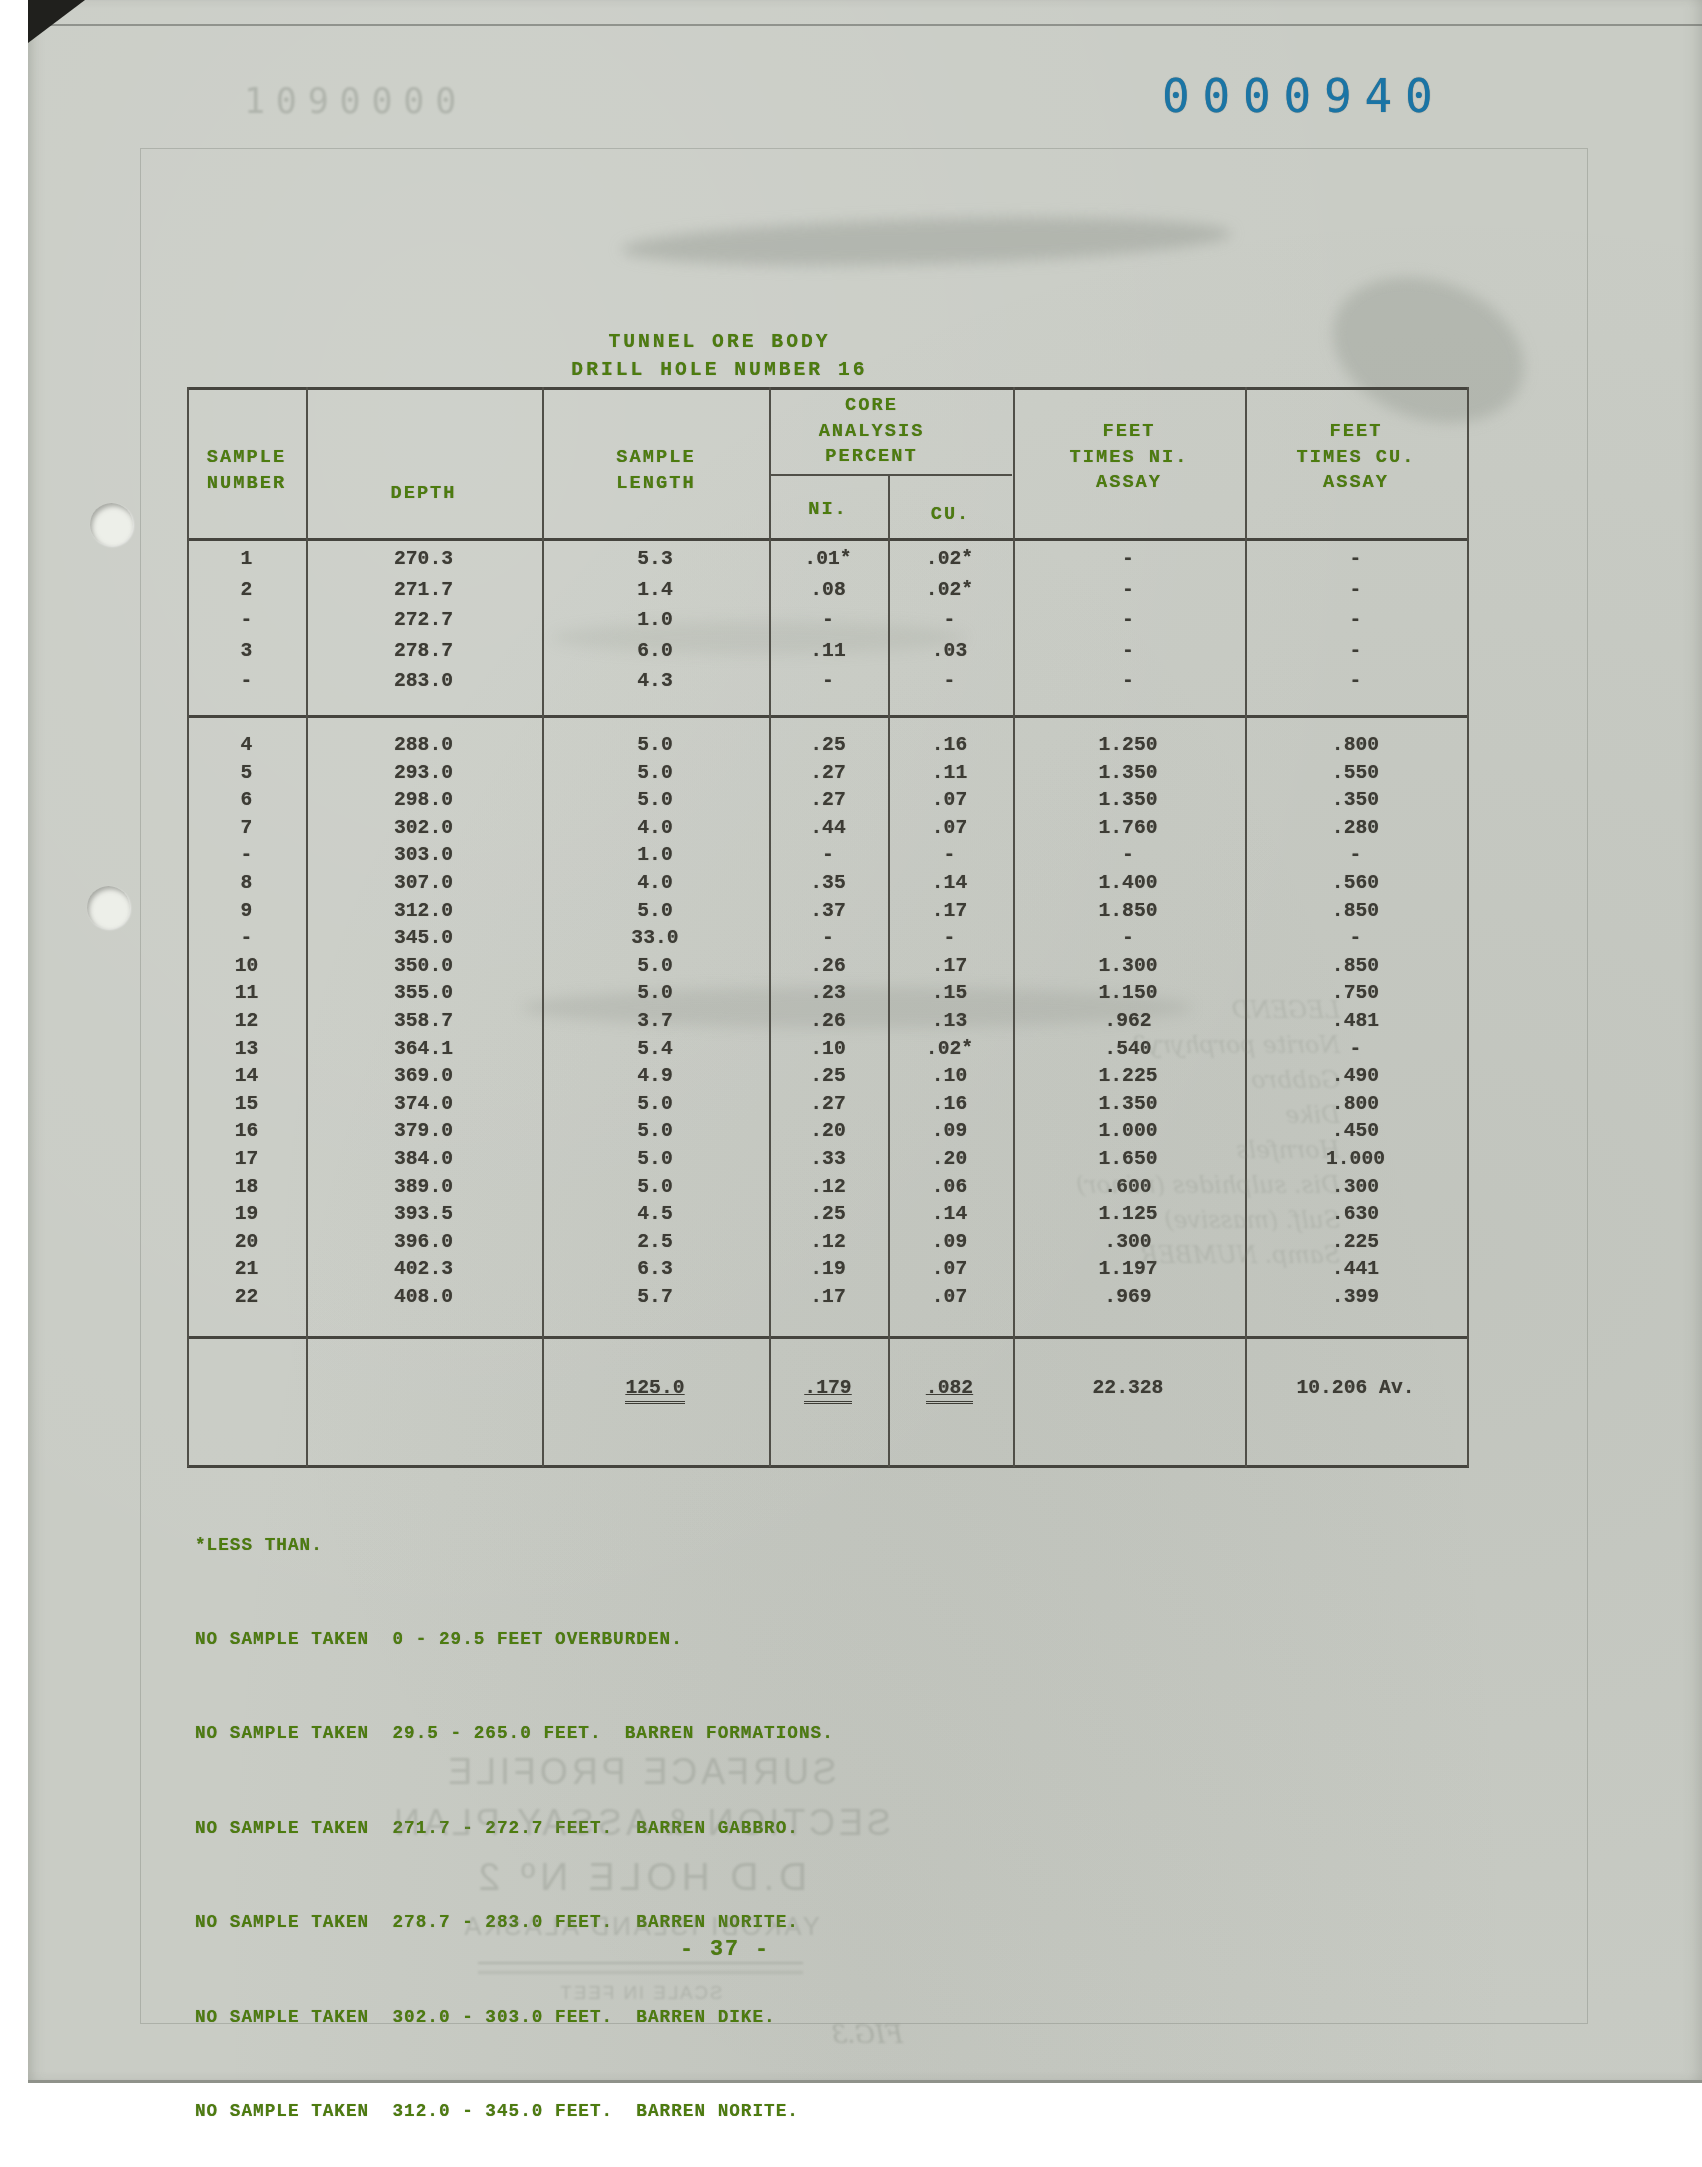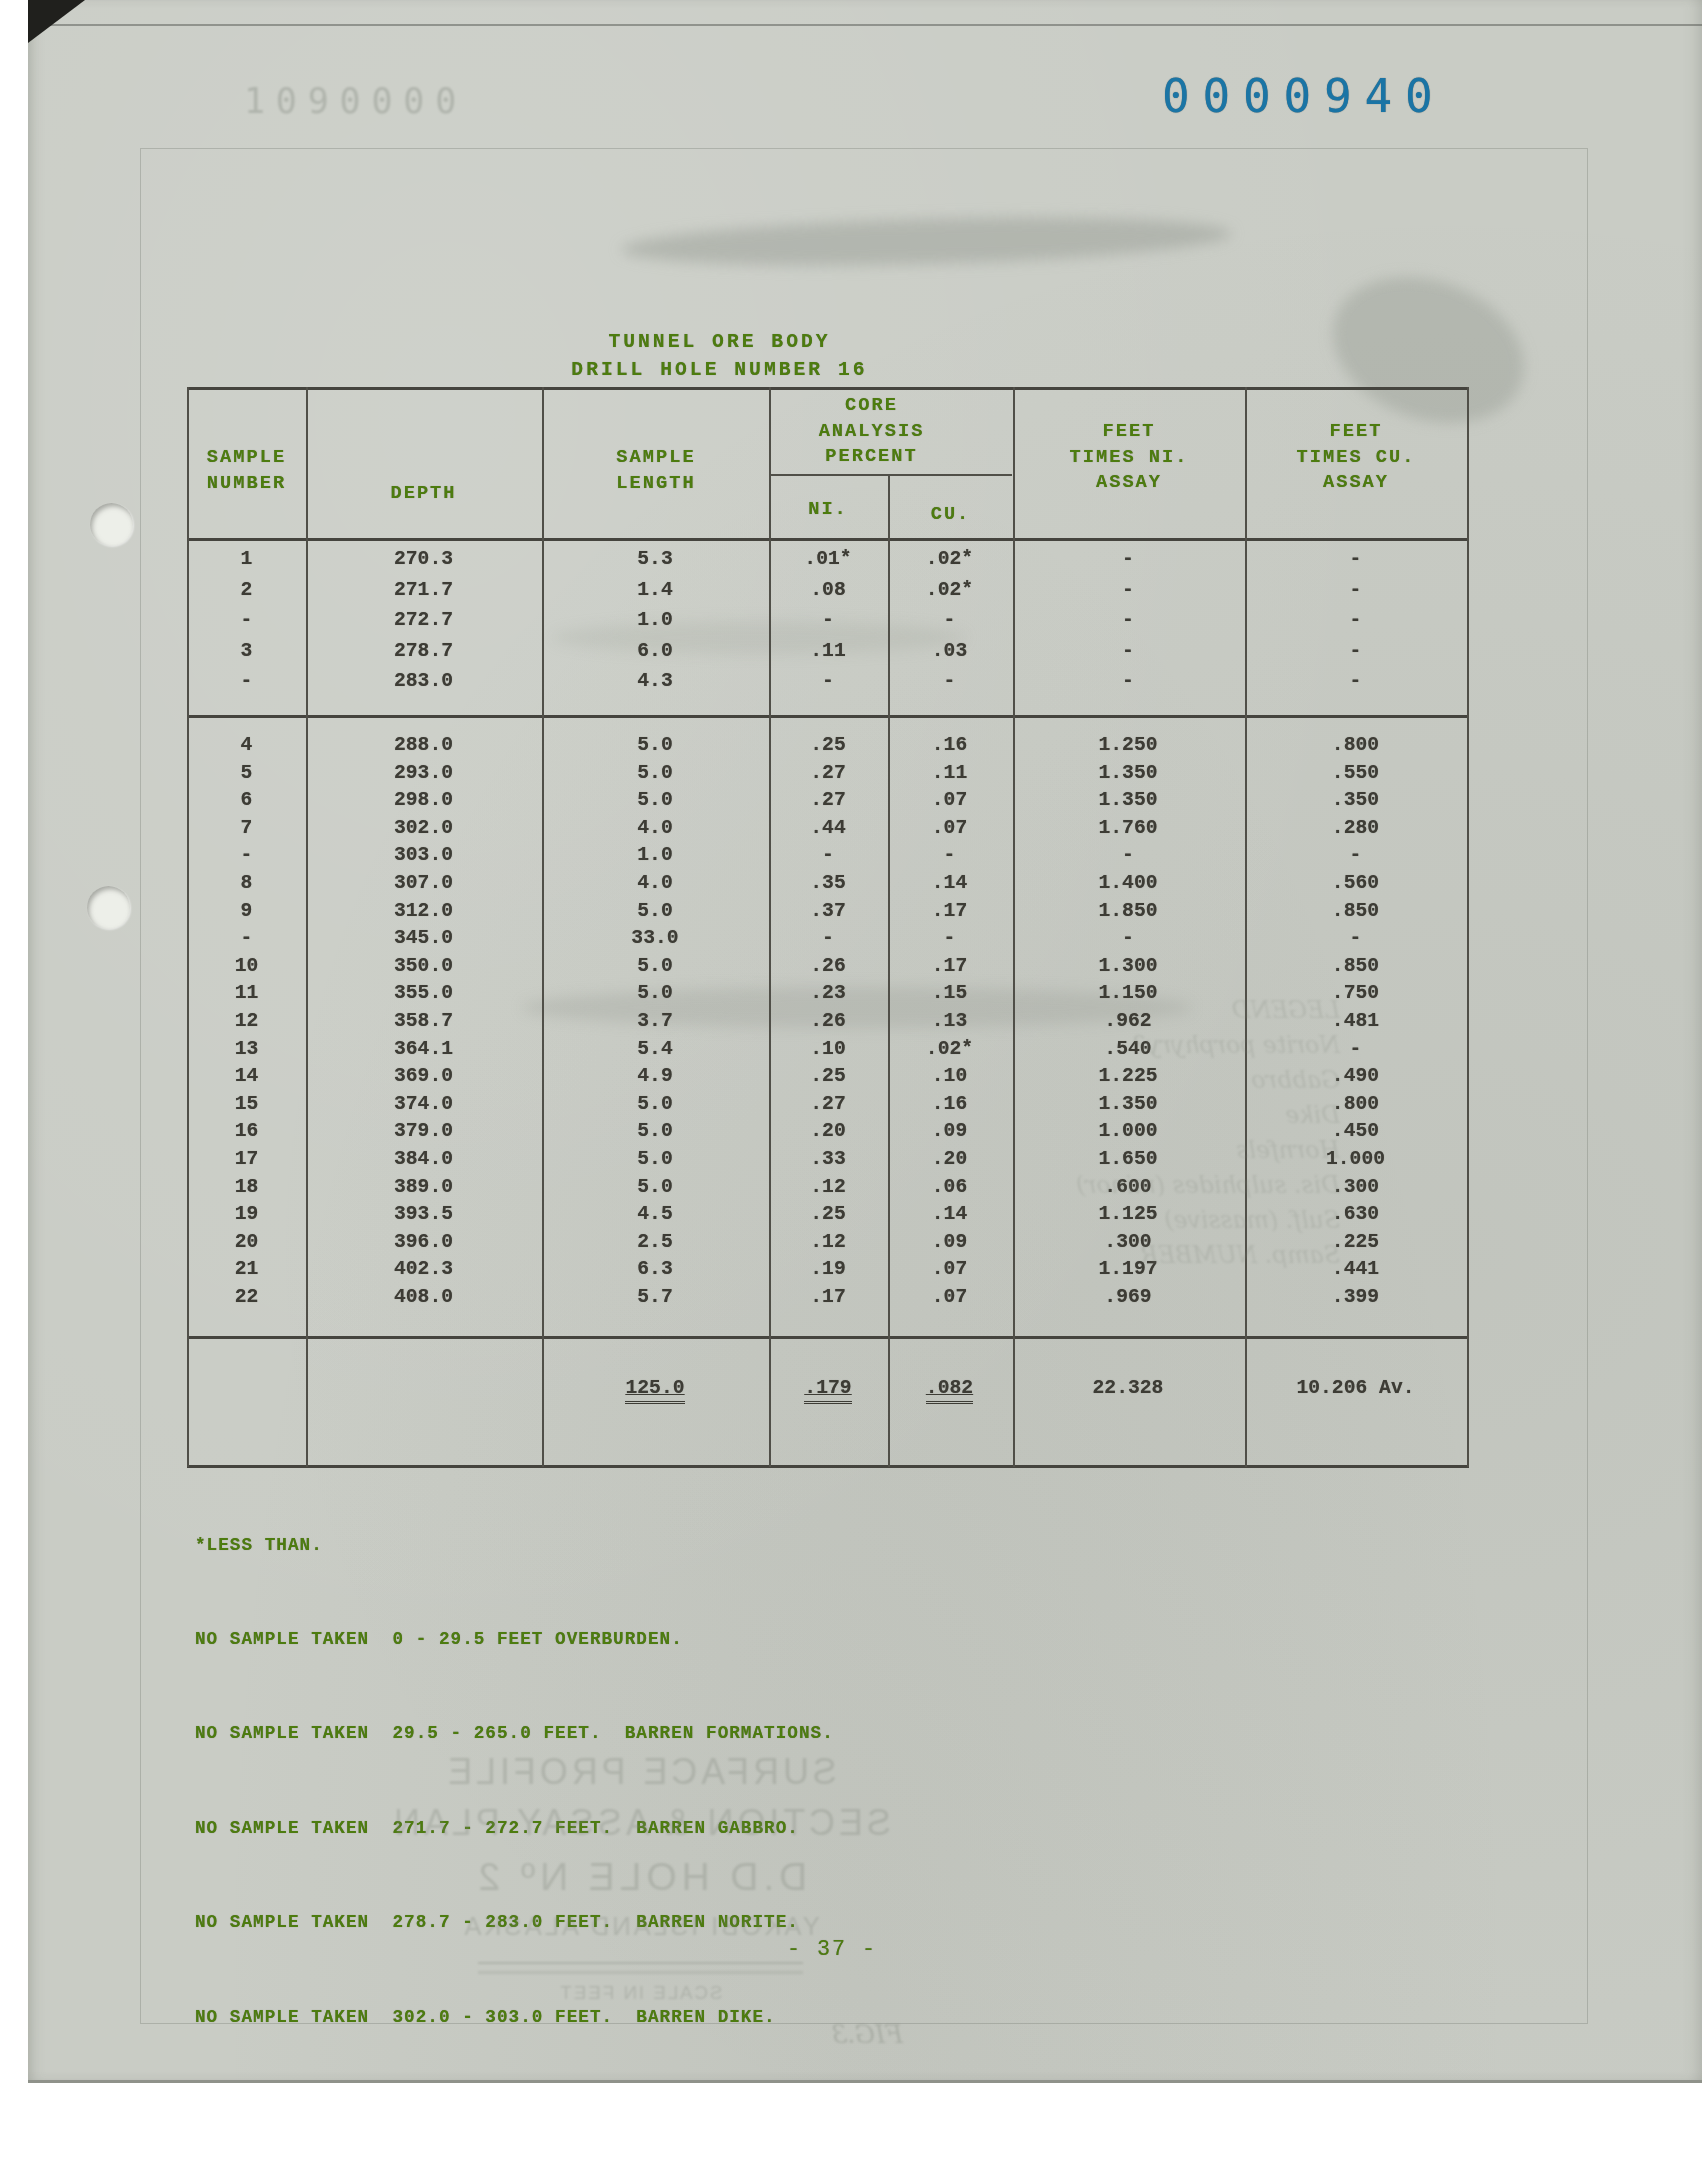--- a/index.html
+++ b/index.html
@@ -49,22 +49,22 @@
               text-shadow:0 0 0.7px rgba(61,60,53,.6);overflow:visible;}
   #block1{top:548px;grid-auto-rows:30.5px;}
   #block2{top:734px;grid-auto-rows:27.6px;}
   #totals{top:1377px;grid-auto-rows:45px;}
   .total-u{text-decoration:underline;border-bottom:3.9px double #3d3c35;padding-bottom:2px;}
 
   .footnotes{position:absolute;left:195px;top:1468px;font-size:17.7px;font-weight:700;
              letter-spacing:1px;white-space:pre;line-height:31.5px;}
   .footnotes .first{line-height:29.6px;}
 
-  .page-number{position:absolute;left:680px;top:1937px;width:197px;text-align:right;
-               font-size:21.7px;font-weight:400;letter-spacing:2px;}
+  .page-number{position:absolute;left:680px;top:1937px;width:197px;text-align:left;
+               font-size:21.7px;font-weight:700;letter-spacing:2px;}
 
   
   .bleed{position:absolute;transform:scaleX(-1);color:#7f857b;filter:blur(0.8px);
          font-family:"Liberation Sans",sans-serif;text-align:center;}
   .bleed-bottom{left:266px;top:1746px;width:749px;opacity:.30;}
   .bleed-bottom .b1{font-size:36px;letter-spacing:3.9px;line-height:51px;}
   .bleed-bottom .b2{font-size:39px;letter-spacing:4.9px;line-height:57px;}
   .bleed-bottom .b3{font-size:25.6px;letter-spacing:3px;line-height:43px;}
   .bleed-scalebar{margin:13.8px auto 3.9px auto;width:325px;height:6.9px;
                   border-top:2px solid #7f857b;border-bottom:3px double #7f857b;}
@@ -333,20 +333,21 @@
   <div class="cell"><span>10.206 Av.</span></div>
 </div>
 
 <div class="footnotes ink">
   <div class="first">*LESS THAN.</div>
   <div>NO SAMPLE TAKEN  0 - 29.5 FEET OVERBURDEN.</div>
   <div>NO SAMPLE TAKEN  29.5 - 265.0 FEET.  BARREN FORMATIONS.</div>
   <div>NO SAMPLE TAKEN  271.7 - 272.7 FEET.  BARREN GABBRO.</div>
   <div>NO SAMPLE TAKEN  278.7 - 283.0 FEET.  BARREN NORITE.</div>
   <div>NO SAMPLE TAKEN  302.0 - 303.0 FEET.  BARREN DIKE.</div>
+  <div>NO SAMPLE TAKEN  312.0 - 345.0 FEET.  BARREN NORITE.</div>
   
 </div>
 
 <div class="bleed bleed-legend">
   <div>LEGEND</div>
   <div>Norite porphyry?</div>
   <div>Gabbro</div>
   <div>Dike</div>
   <div>Hornfels</div>
   <div>Dis. sulphides (minor)</div>

